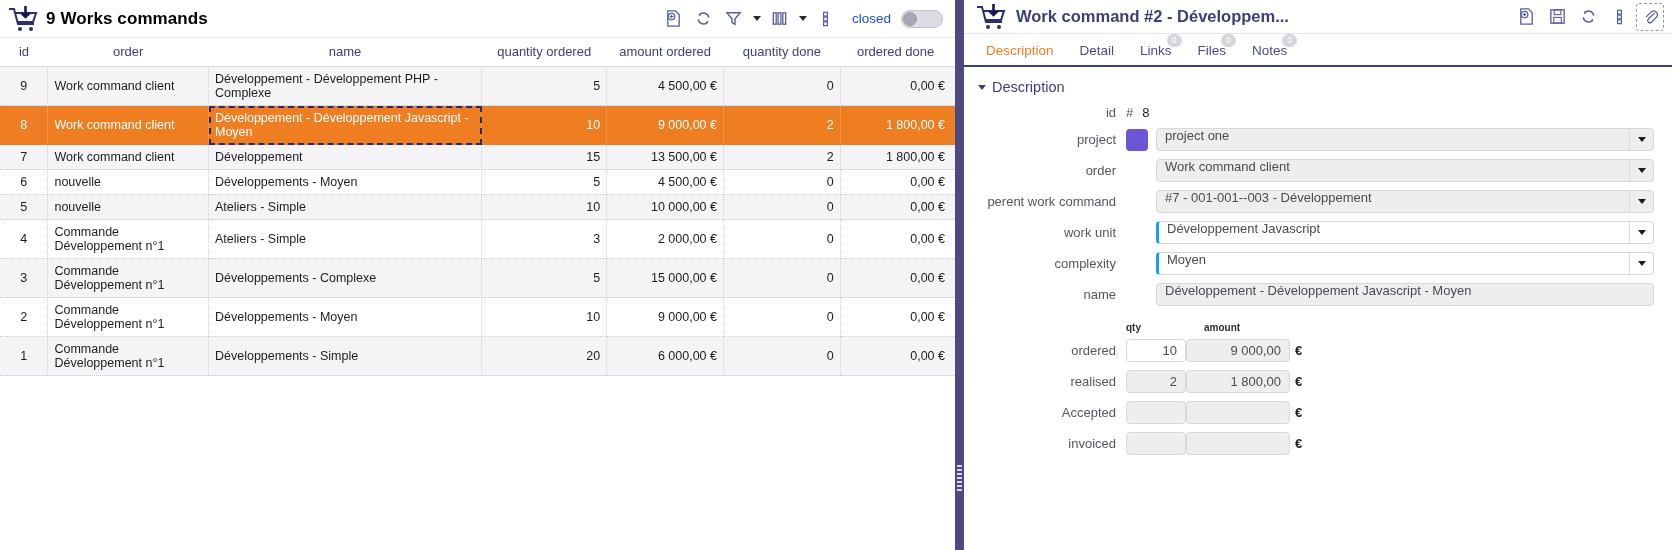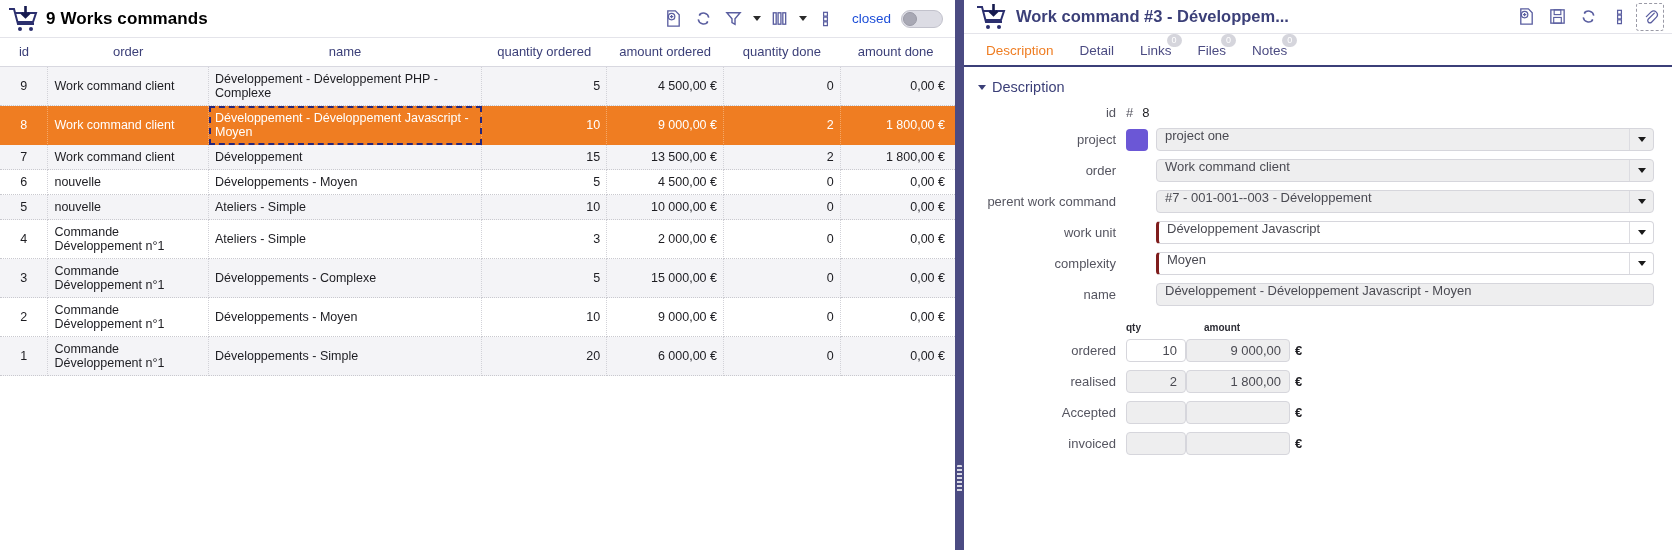--- a/index.html
+++ b/index.html
@@ -151,21 +151,21 @@
     background: #6b57d6; margin-right: 8px; cursor: pointer;
   }
   .ctl {
     position: relative; height: 23px; flex: 1 1 auto;
     border: 1px solid #d6d6dc; border-radius: 4px;
     background: #eeeeef; display: flex; align-items: center;
     padding: 0 26px 8px 8px; font-size: 13px; color: #4a4a52;
     overflow: hidden; white-space: nowrap; cursor: pointer;
   }
   .ctl.white { background: #ffffff; }
-  .ctl.req { border-left: 3px solid #7f1d1d; }
+  .ctl.req { border-left: 3px solid #0ea5e9; }
   .ctl.plain { padding-right: 8px; cursor: default; }
   .ddarrow {
     position: absolute; right: 0; top: 0; bottom: 0; width: 24px;
     display: flex; align-items: center; justify-content: center;
     border-left: 1px solid #dcdce1;
   }
   .ddarrow i { width: 0; height: 0; border-left: 4px solid transparent;
                border-right: 4px solid transparent; border-top: 5px solid #1a1a1a; }
 
   .qty-head { display: flex; align-items: center; margin: 16px 0 6px 0; }
@@ -258,21 +258,21 @@
     <div class="table-wrap">
       <table class="grid">
         <thead>
           <tr>
             <th class="c-id">id</th>
             <th class="c-order">order</th>
             <th class="c-name">name</th>
             <th class="c-qtyo">quantity ordered</th>
             <th class="c-amto">amount ordered</th>
             <th class="c-qtyd">quantity done</th>
-            <th class="c-amtd">amount done</th>
+            <th class="c-amtd">ordered done</th>
           </tr>
         </thead>
         <tbody id="grid-body">
             <tr class="alt">
               <td class="c-id">9</td>
               <td class="c-order">Work command client</td>
               <td class="c-name">Développement - Développement PHP - Complexe</td>
               <td class="c-qtyo">5</td>
               <td class="c-amto">4 500,00 €</td>
               <td class="c-qtyd">0</td>
@@ -364,21 +364,21 @@
     <div class="detail-header">
       <span class="cart-icon" style="position:absolute;left:10px;">
         <svg viewBox="0 0 34 30" width="34" height="30">
           <path d="M3 5 L8 5 L12 20 L28 20" fill="none" stroke="#2b2f6e" stroke-width="2"></path>
           <path d="M9 9 L30 9 L27 18 L11.5 18" fill="none" stroke="#2b2f6e" stroke-width="2"></path>
           <circle cx="14" cy="25" r="2" fill="#2b2f6e"></circle>
           <circle cx="25" cy="25" r="2" fill="#2b2f6e"></circle>
           <path d="M19.5 2 L19.5 12 M15.5 9 L19.5 13 L23.5 9" fill="none" stroke="#161a4e" stroke-width="2.6"></path>
         </svg>
       </span>
-      <span class="detail-title">Work command  #3  - Développem...</span>
+      <span class="detail-title">Work command  #2  - Développem...</span>
 
       <div class="detail-toolbar">
         <div class="tb-btn">
           <svg viewBox="0 0 20 20" width="19" height="19">
             <path d="M4 2 h8 l4 4 v12 h-12 z" fill="none" stroke="#5a5ea0" stroke-width="1.4"></path>
             <circle cx="8" cy="8" r="3.4" fill="#ffffff" stroke="#5a5ea0" stroke-width="1.3"></circle>
             <path d="M8 6.2 v3.6 M6.2 8 h3.6" stroke="#5a5ea0" stroke-width="1.2"></path>
           </svg>
         </div>
         <div class="tb-btn">

